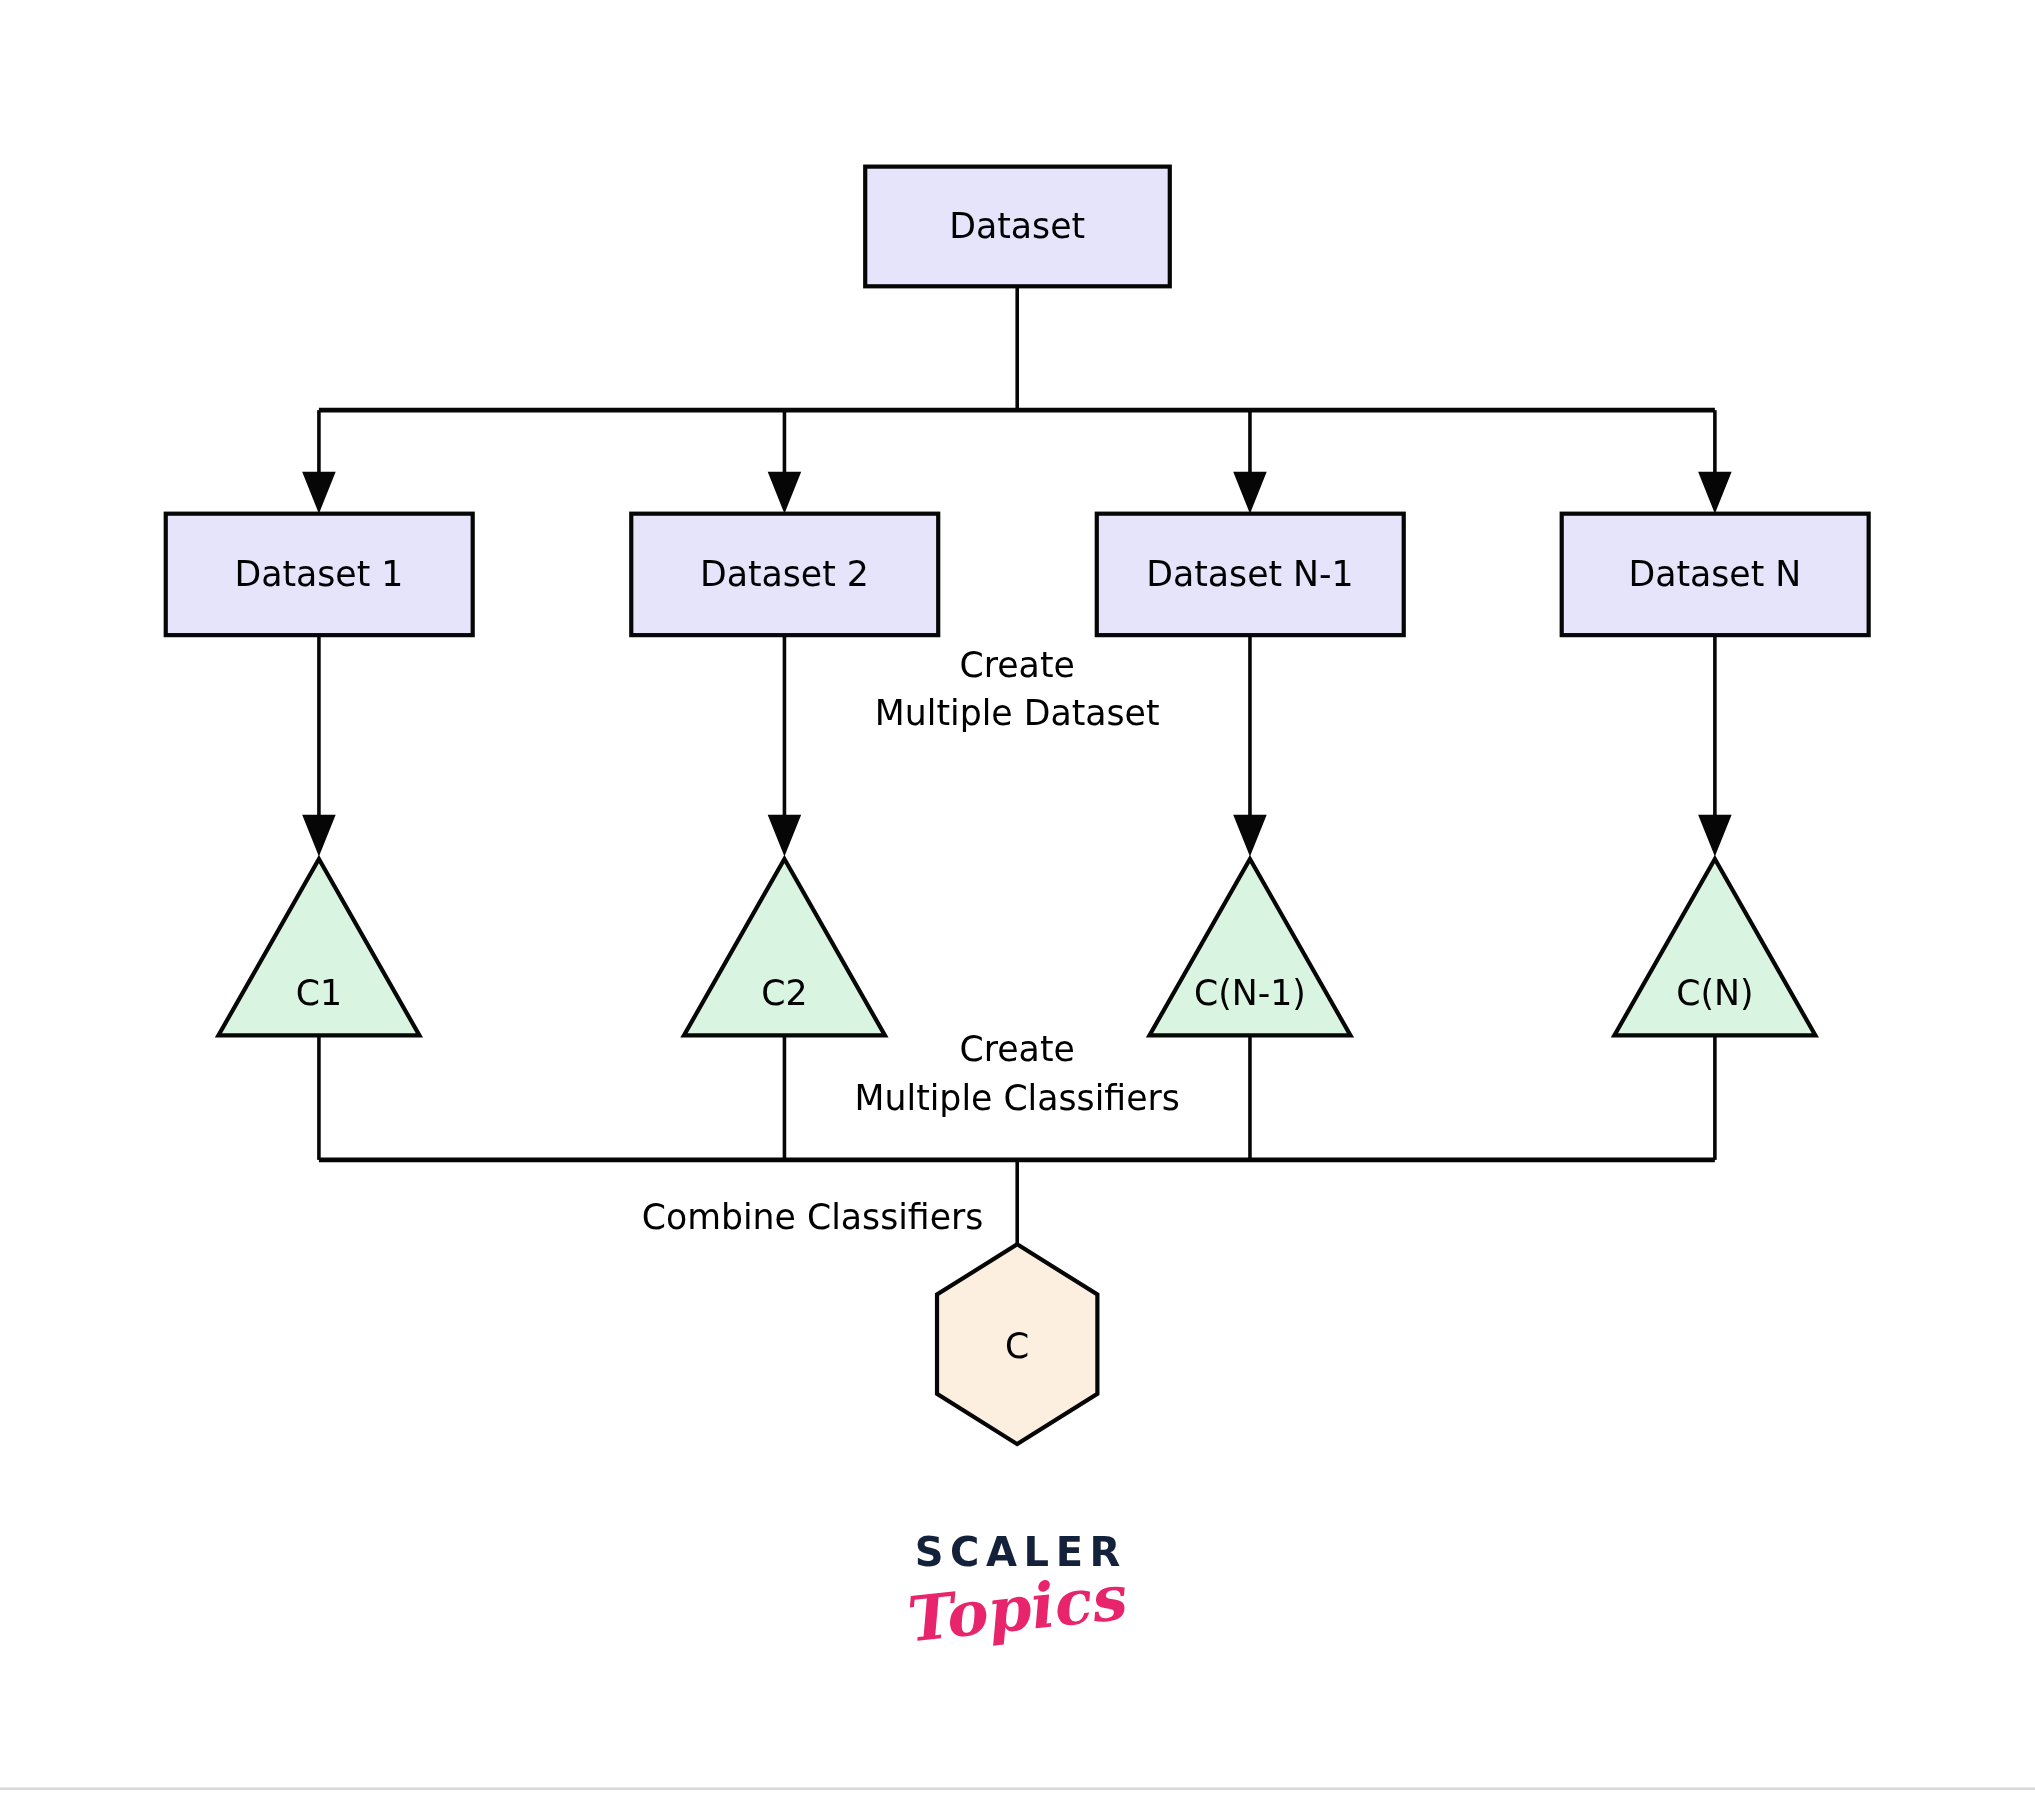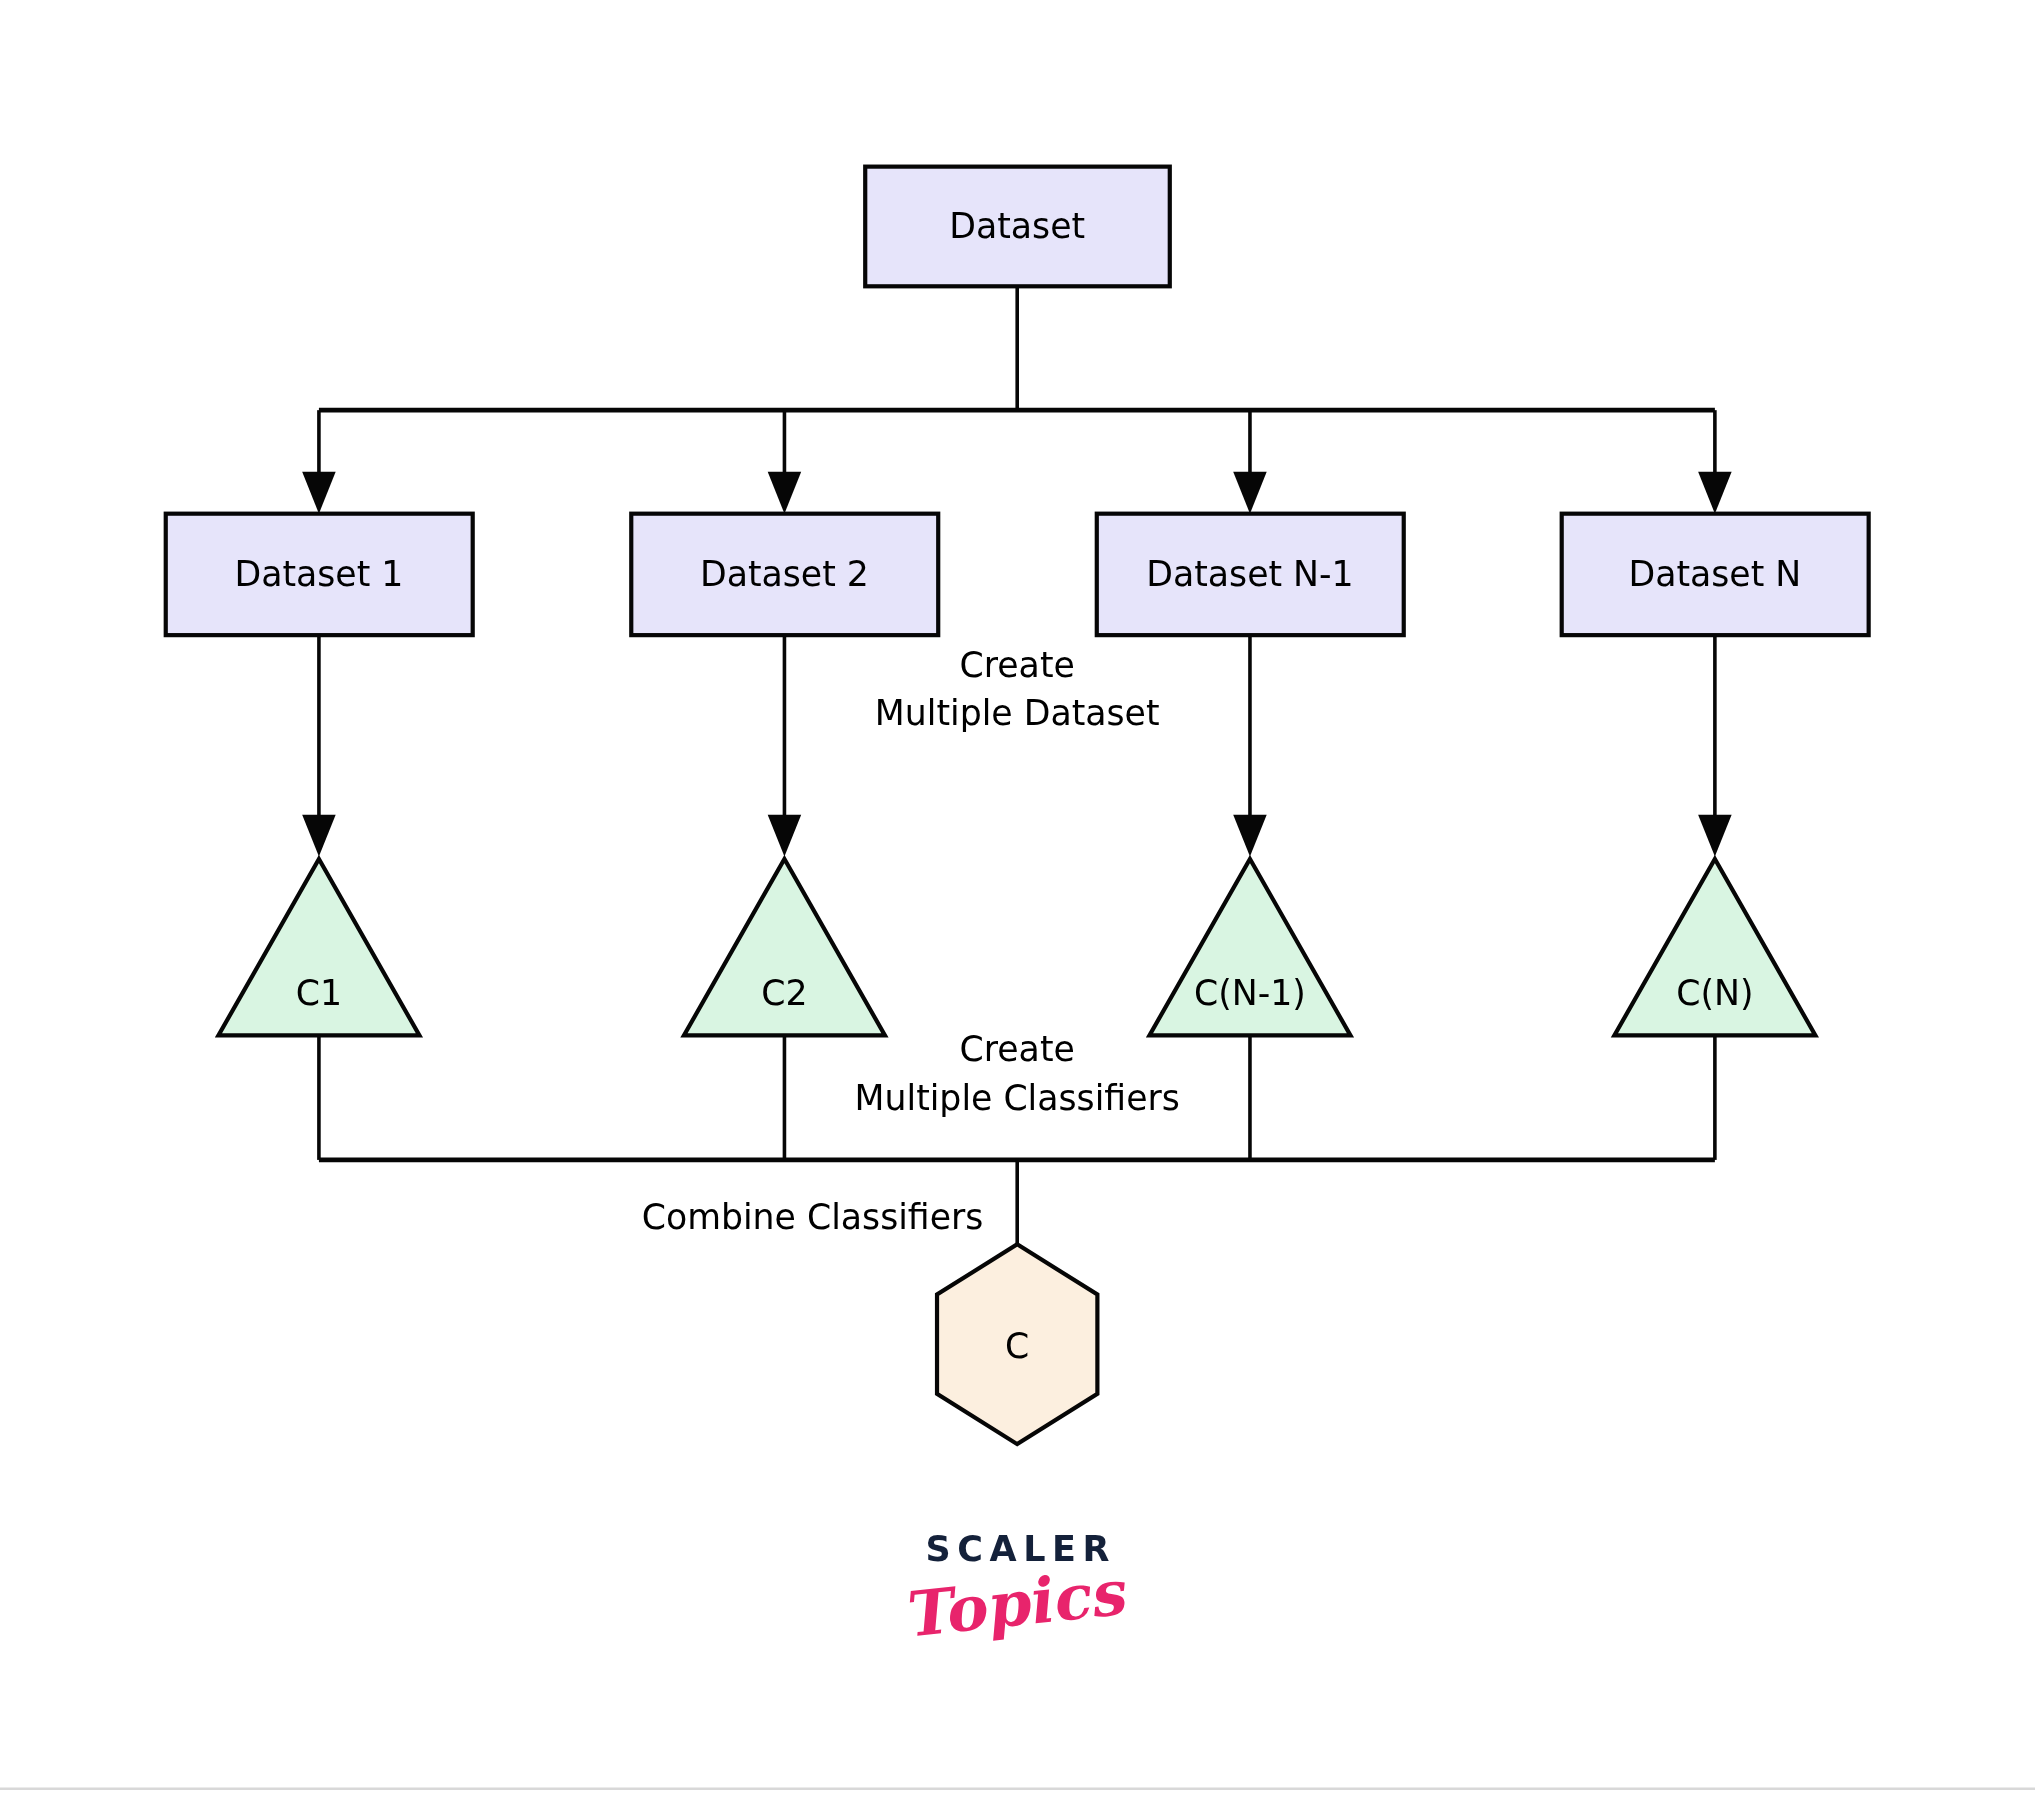--- a/index.html
+++ b/index.html
@@ -67,21 +67,21 @@
     position: absolute;
     left: 0;
     top: 1532px;
     width: 2035px;
     text-align: center;
     pointer-events: none;
   }
   #brand-wordmark {
     font-family: "DejaVu Sans", sans-serif;
     font-weight: bold;
-    font-size: 35px;
+    font-size: 40px;
     letter-spacing: 6.6px;
     color: #14213a;
     line-height: 1;
     display: block;
     text-indent: 6.6px;
   }
   #brand-script {
     font-family: "DejaVu Serif", serif;
     font-style: italic;
     font-weight: bold;

